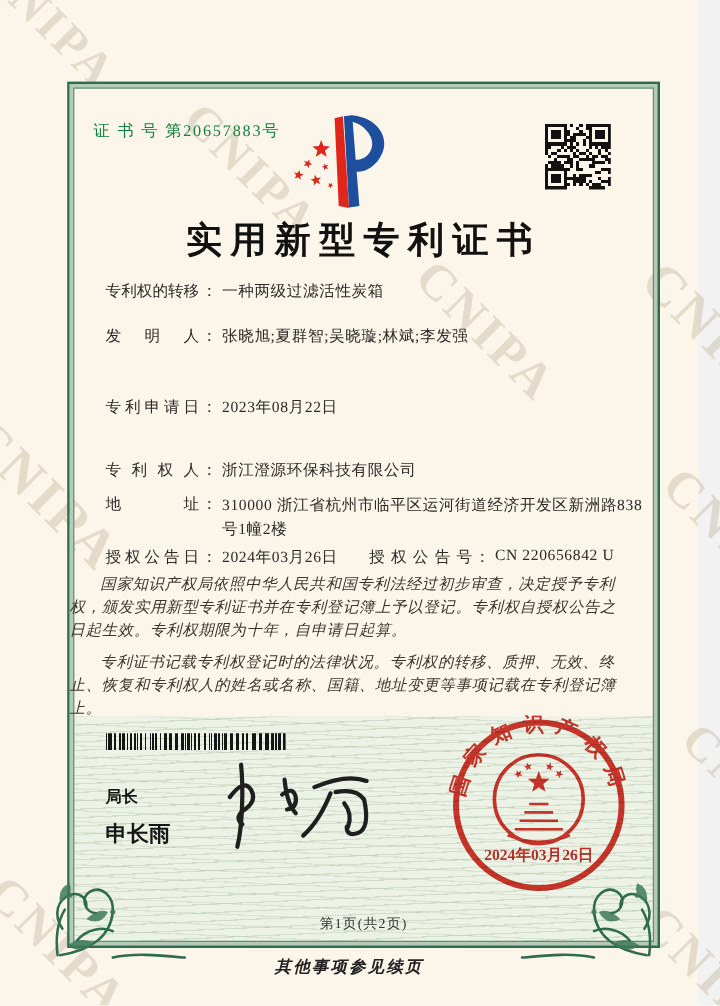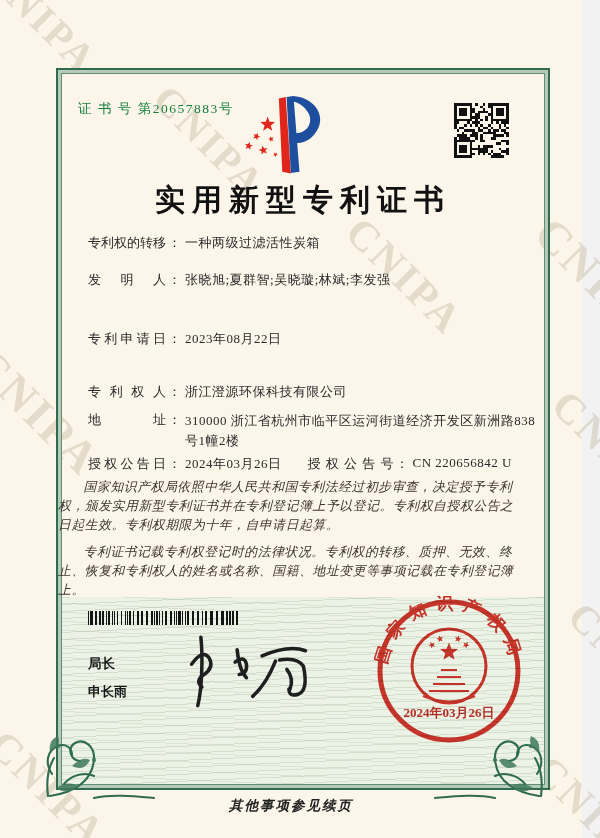--- a/index.html
+++ b/index.html
@@ -28,21 +28,21 @@
   .fvalue.wrap{width:352px;line-height:1.55;}
   .grant2{margin-left:26px;}
   .flabel.w2{width:86px;}
   .paras{position:absolute;left:58px;top:478px;width:468px;font-size:12.8px;line-height:1.5;
          font-style:italic;letter-spacing:.6px;color:#3b352c;}
   .paras p{margin:0 0 7px 0;text-indent:2em;}
   .barcode{position:absolute;left:88px;top:611px;width:150px;height:14px;}
   .director-title{position:absolute;left:88px;top:655px;font-family:"Liberation Sans","DejaVu Sans",sans-serif;
          font-size:13.5px;font-weight:600;color:#161616;}
   .director-name{position:absolute;left:88px;top:683px;font-family:Liberation Serif, serif;
-         font-size:13px;font-weight:600;color:#161616;}
+         font-size:18px;font-weight:600;color:#161616;}
   .signature{position:absolute;left:175px;top:630px;width:145px;height:85px;}
   .seal{position:absolute;left:374px;top:596px;width:150px;height:150px;opacity:.92;mix-blend-mode:multiply;}
   .flourish{position:absolute;width:115px;height:115px;}
   .flourish.left{left:42px;top:688px;}
   .flourish.right{left:432px;top:688px;transform:scaleX(-1);}
   .page-footer{position:absolute;left:56px;top:762px;width:494px;text-align:center;
          font-size:11.5px;letter-spacing:1px;color:#333;}
   .continuation{position:absolute;left:0;top:797px;width:582px;text-align:center;
          font-size:13.5px;font-style:italic;font-weight:bold;letter-spacing:2px;color:#222;}
 </style>
@@ -459,14 +459,15 @@
     </g>
     <g fill="#3f7a5c" opacity="0.85">
       <path d="M14,100 q12,-8 22,-2 q-10,10 -22,2 Z"></path>
       <path d="M30,78 q10,-10 18,-6 q-6,12 -18,6 Z"></path>
       <path d="M8,64 q-2,-12 8,-16 q4,10 -8,16 Z"></path>
       <circle cx="52" cy="72" r="2.2"></circle>
         <circle cx="16" cy="58" r="2.2"></circle>
     </g>
   </svg>
 
+  <div class="page-footer">第1页(共2页)</div>
   <div class="continuation">其他事项参见续页</div>
 </div>
 
 </body></html>

